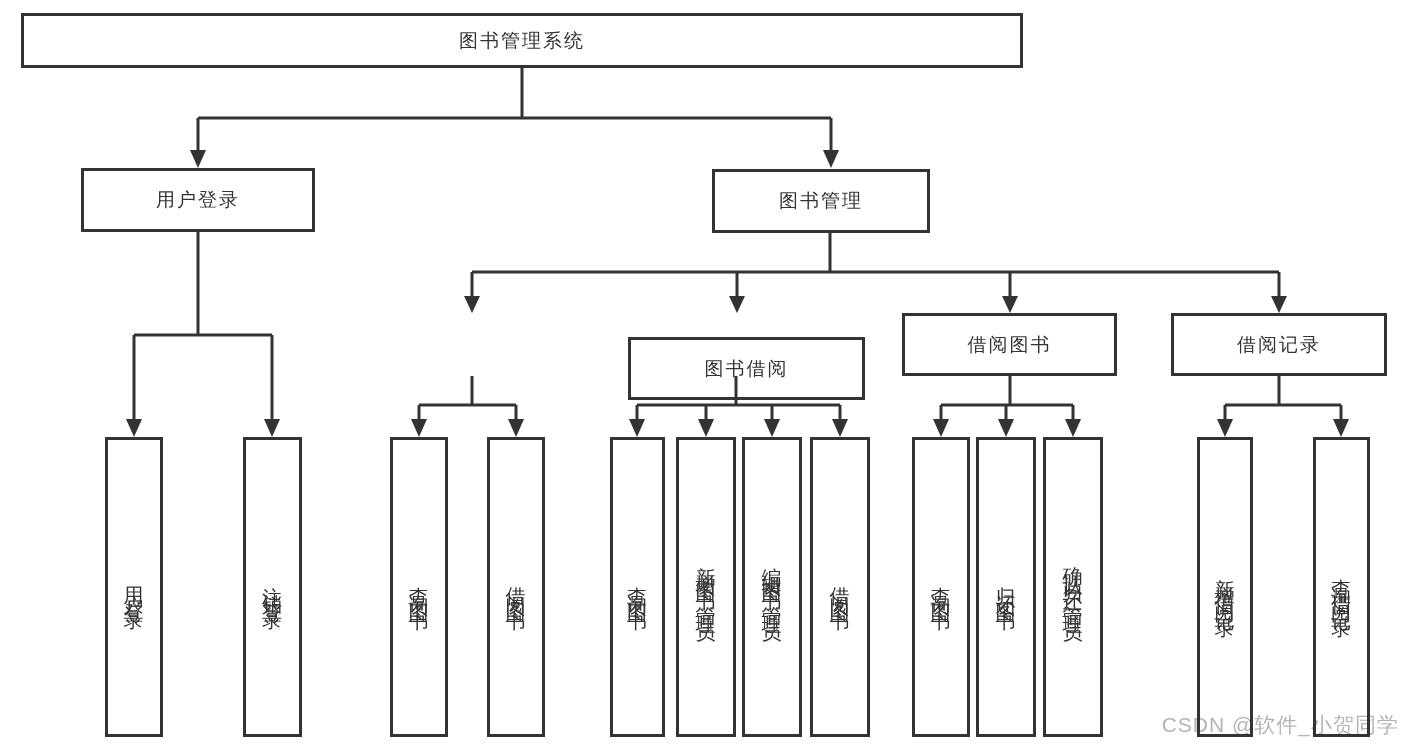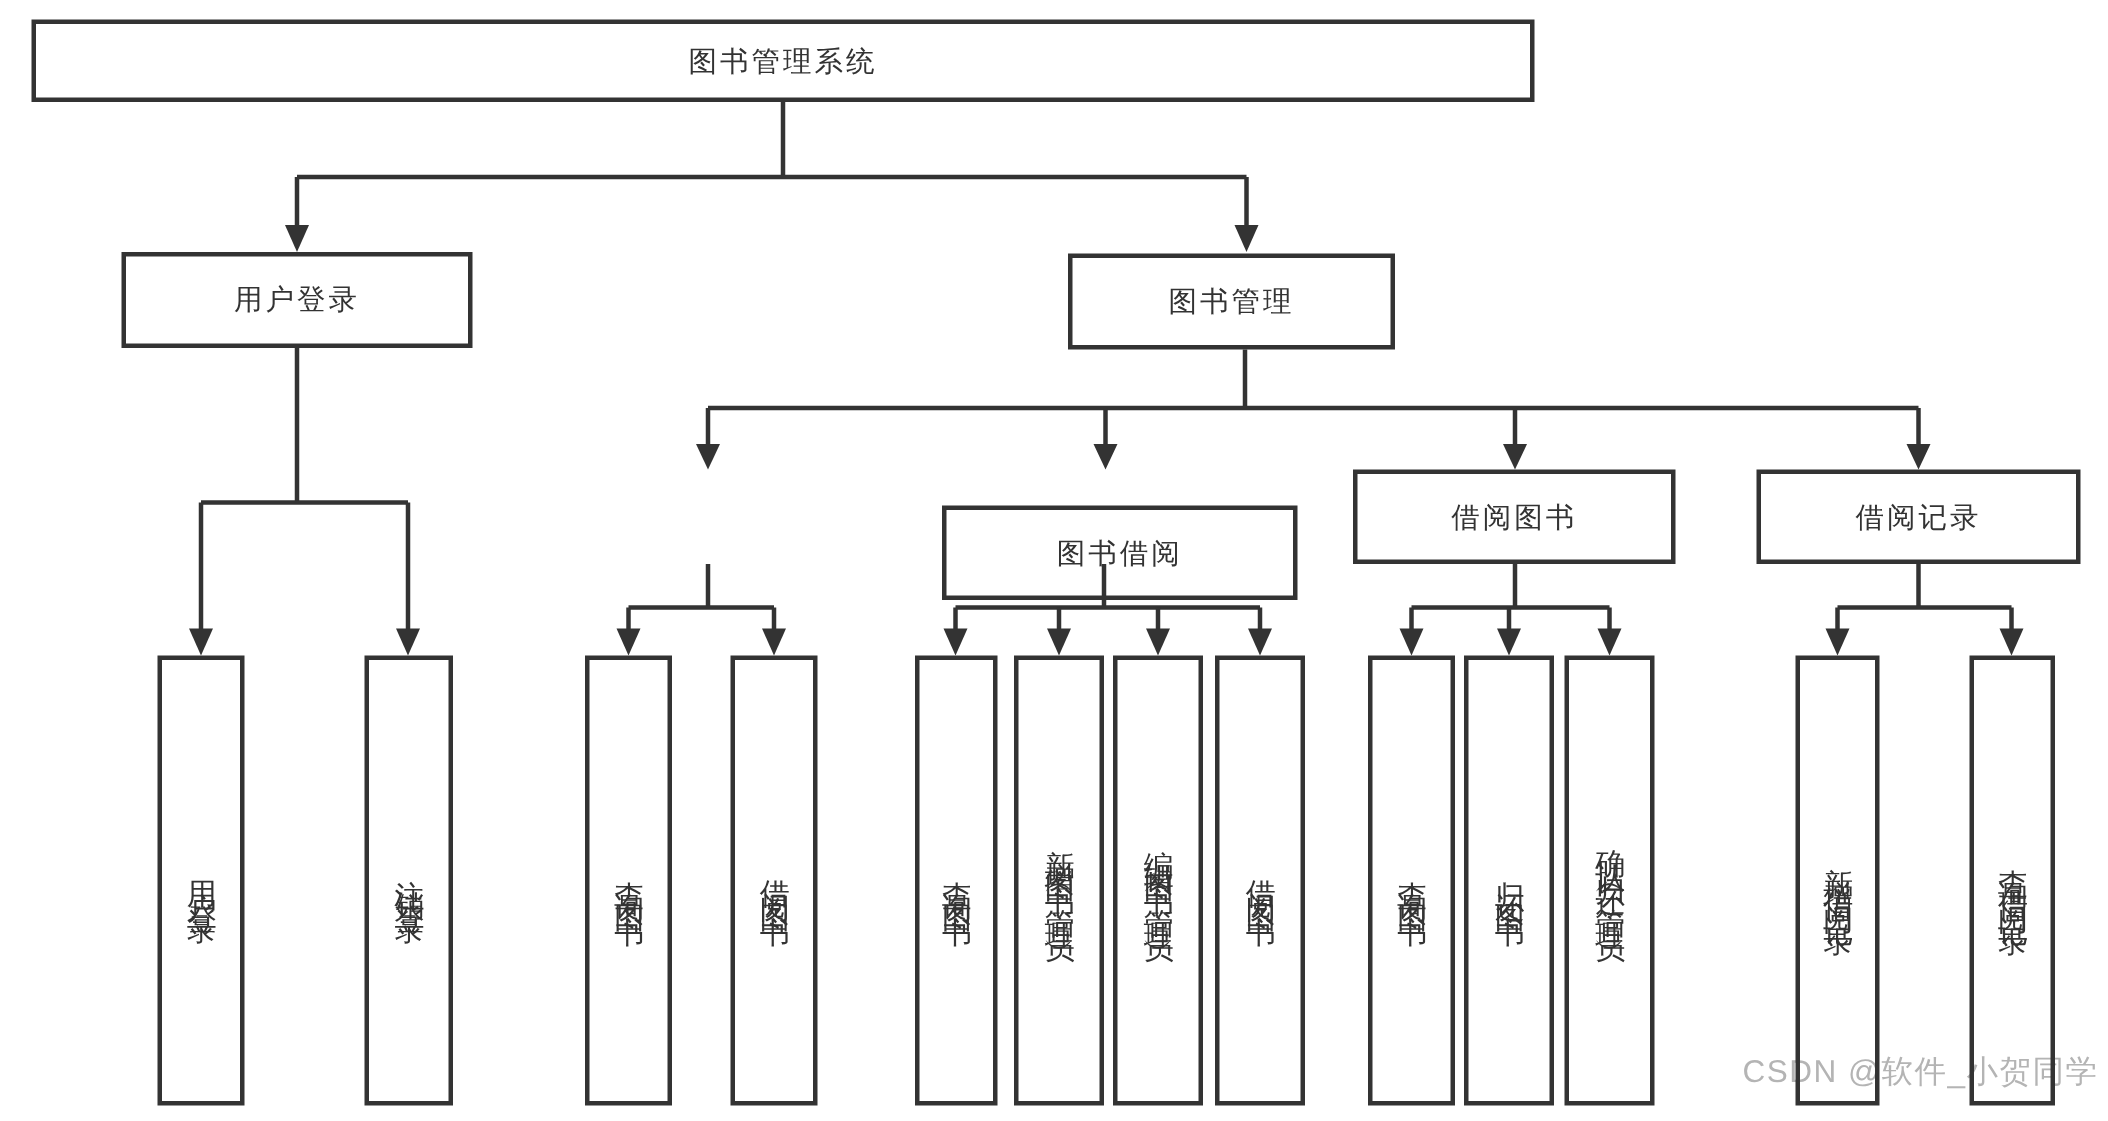--- a/index.html
+++ b/index.html
@@ -13,21 +13,21 @@
     display:flex;align-items:center;justify-content:center;
     color:#333333;background:transparent;z-index:2;
   }
   .hlabel{font-size:19px;letter-spacing:2px;white-space:nowrap;}
   .leaf{align-items:center;justify-content:center;}
   .vlabel{
     writing-mode:vertical-rl;text-orientation:mixed;
     font-size:20px;letter-spacing:8px;line-height:1;white-space:nowrap;
   }
   .watermark{
-    position:absolute;right:6px;bottom:19px;z-index:3;
+    position:absolute;right:6px;bottom:8px;z-index:3;
     font-size:21px;color:#b4b4b4;letter-spacing:1px;white-space:nowrap;
   }
 </style>
 </head>
 <body>
 
 <div class="canvas">
 
   <svg class="connectors" viewBox="0 0 1405 747" xmlns="http://www.w3.org/2000/svg">
     <g stroke="#333333" stroke-width="3" fill="none">

